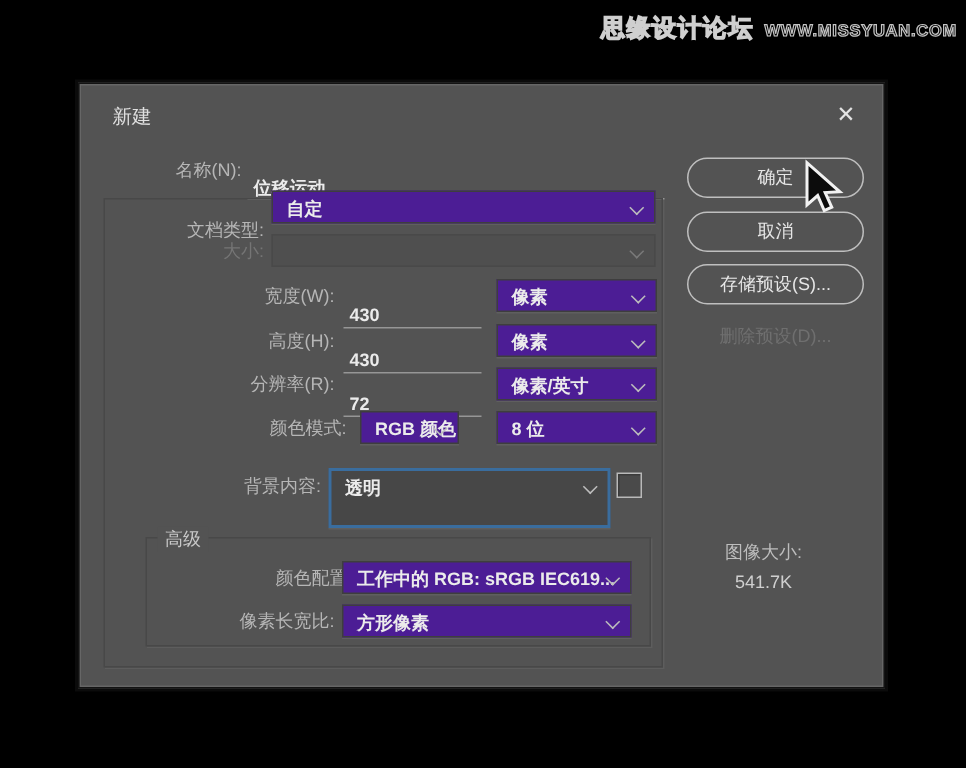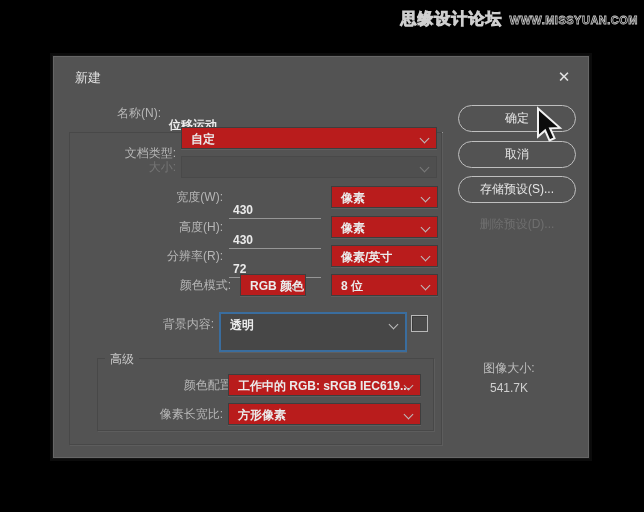--- a/index.html
+++ b/index.html
@@ -22,21 +22,21 @@
   .legend{position:absolute;left:52px;top:295px;background:var(--dialog_bg,#535353);padding:0 5px;
     font-size:12px;color:#c8c8c8;}
   
   .flabel{position:absolute;left:0;text-align:right;font-size:12px;color:var(--label_text,#b6b6b6);
     line-height:14px;white-space:nowrap;}
   .flabel.disabled{color:var(--disabled_text,#757575);}
   .uval{font-size:12px;font-weight:700;color:var(--value_text,#ebebeb);white-space:nowrap;}
   .uline{position:absolute;height:18px;border-bottom:1px solid #969696;box-sizing:border-box;margin-top:12px;}
   .uline .uval{position:absolute;left:4px;top:2px;}
   
-  .dd{position:absolute;height:22px;background:#b91c1c;border:1px solid #3e3e3e;
+  .dd{position:absolute;height:22px;background:#4c1d95;border:1px solid #3e3e3e;
     box-shadow:0 1px 0 rgba(255,255,255,.07);box-sizing:border-box;}
   .dd .val{position:absolute;left:9px;top:3px;font-size:12px;font-weight:700;color:var(--value_text,#ebebeb);white-space:nowrap;}
   .chev{position:absolute;right:8px;top:7px;width:6px;height:6px;border-right:1px solid #bdbdbd;
     border-bottom:1px solid #bdbdbd;transform:rotate(45deg);}
   .dd.disabled{background:#4f4f4f;border-color:#494949;box-shadow:none;}
   .dd.disabled .chev{border-color:#7a7a7a;}
   .dd.focused{border:2px solid var(--focus_blue,#3a6d9e);height:40px;background:#474747;}
   .dd.focused .val{top:3px;}
   
   .swatch{position:absolute;left:358px;top:259px;width:17px;height:17px;background:#4a4a4a;

